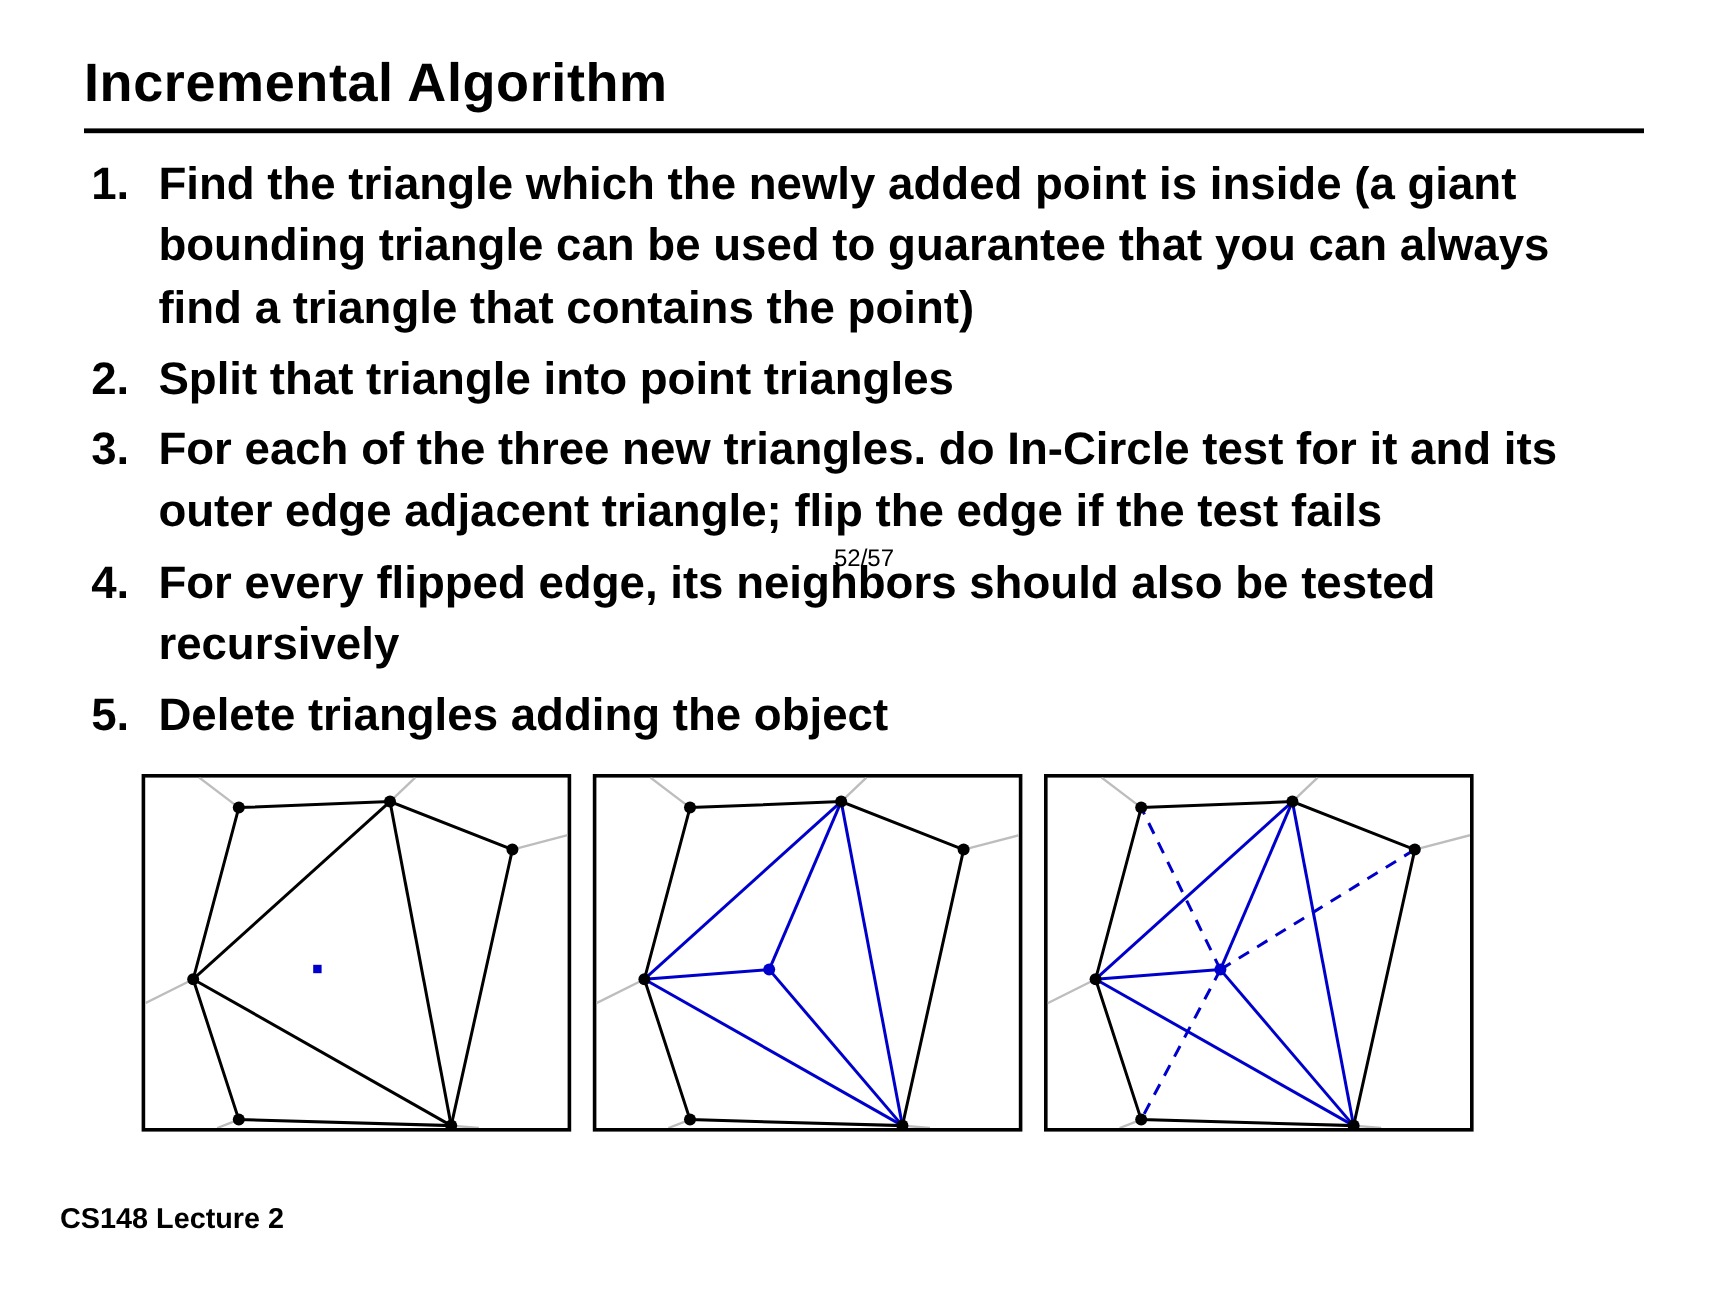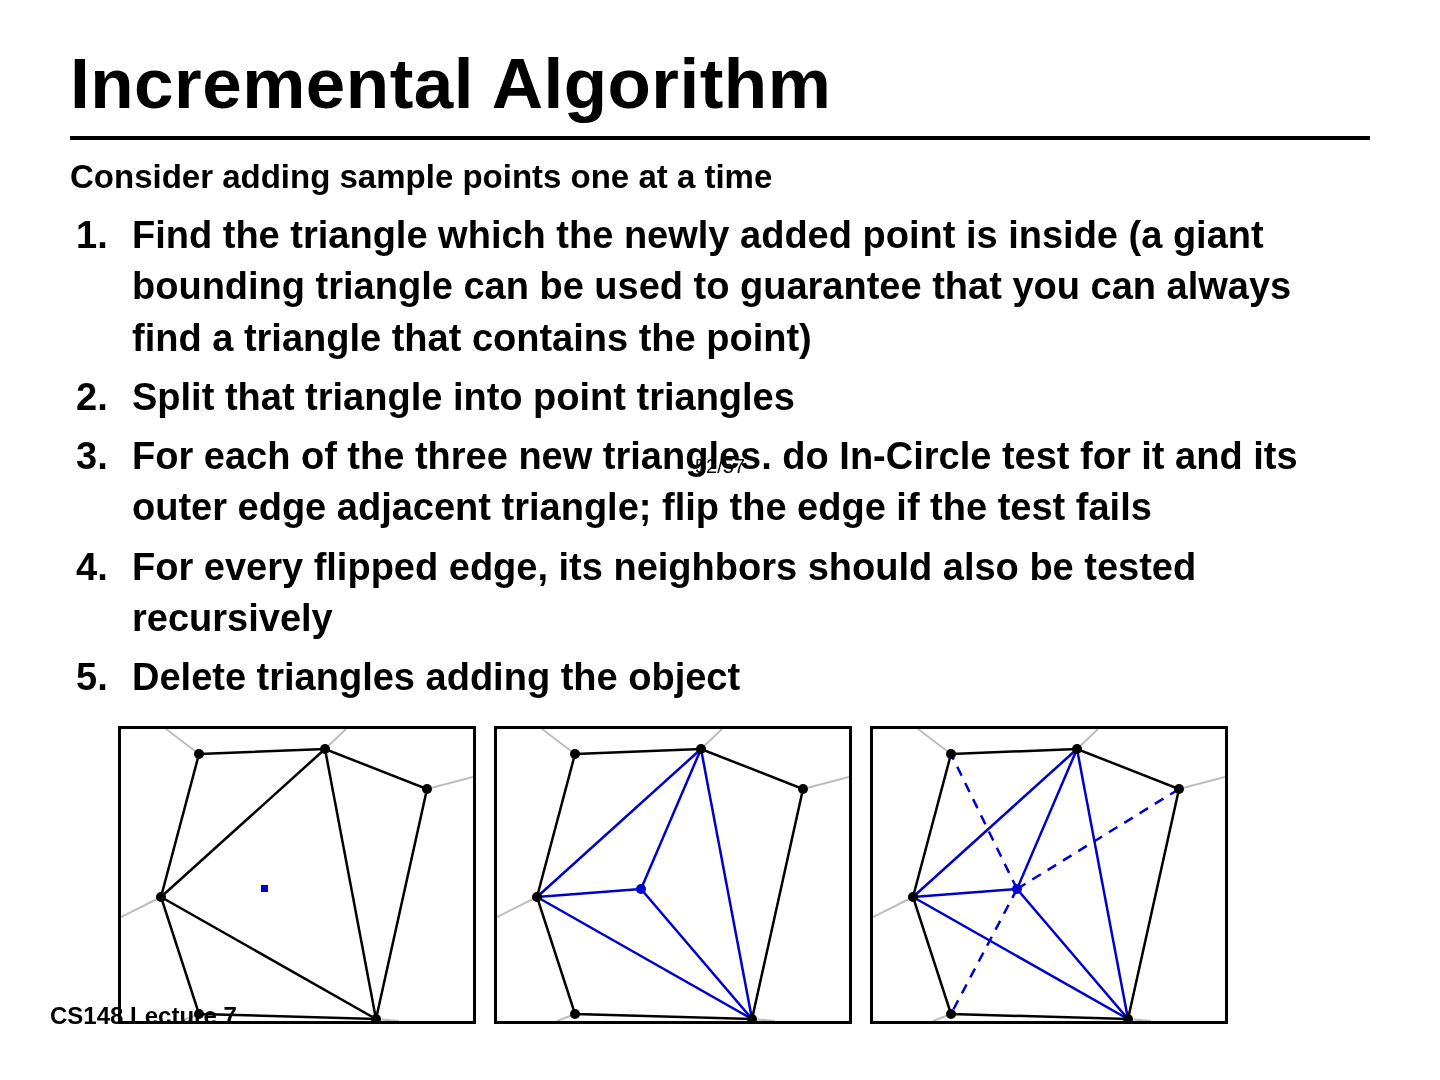--- a/index.html
+++ b/index.html
@@ -12,21 +12,21 @@
     color: #000;
   }
   .slide {
     box-sizing: border-box;
     width: 1440px;
     height: 1080px;
     padding: 38px 70px 0 70px;
     position: relative;
   }
   .title {
-    font-size: 71px;
+    font-size: 45px;
     font-weight: 700;
     letter-spacing: 0.5px;
     margin: 5px 0 12px 0;
   }
   .rule {
     border: 0;
     border-top: 4px solid #000;
     margin: 0 0 18px 0;
     width: 100%;
   }
@@ -87,21 +87,20 @@
   svg { display: block; width: 100%; height: 100%; }
 </style>
 </head>
 <body>
 
 <div class="slide">
 
   <div class="title">Incremental Algorithm</div>
   <hr class="rule">
 
-  <div class="subtitle">Consider adding sample points one at a time</div>
 
   <ol class="steps">
     <li>Find the triangle which the newly added point is inside (a giant bounding triangle can be used to guarantee that you can always find a triangle that contains the point)</li>
     <li>Split that triangle into point triangles</li>
     <li>For each of the three new triangles. do In-Circle test for it and its outer edge adjacent triangle; flip the edge if the test fails</li>
     <li>For every flipped edge, its neighbors should also be tested recursively</li>
     <li>Delete triangles adding the object</li>
   </ol>
 
   <div class="overlay-page">52/57</div>
@@ -202,15 +201,15 @@
           <circle cx="255" cy="290" r="5"></circle>
           <circle cx="78" cy="285" r="5"></circle>
           <circle cx="40" cy="168" r="5"></circle>
         </g>
         <circle cx="144" cy="160" r="5" fill="#0000cc"></circle>
       </svg>
     </div>
 
   </div>
 
-  <div class="footer">CS148 Lecture 7</div>
+  <div class="footer">CS148 Lecture 2</div>
 
 </div>
 
 </body></html>

